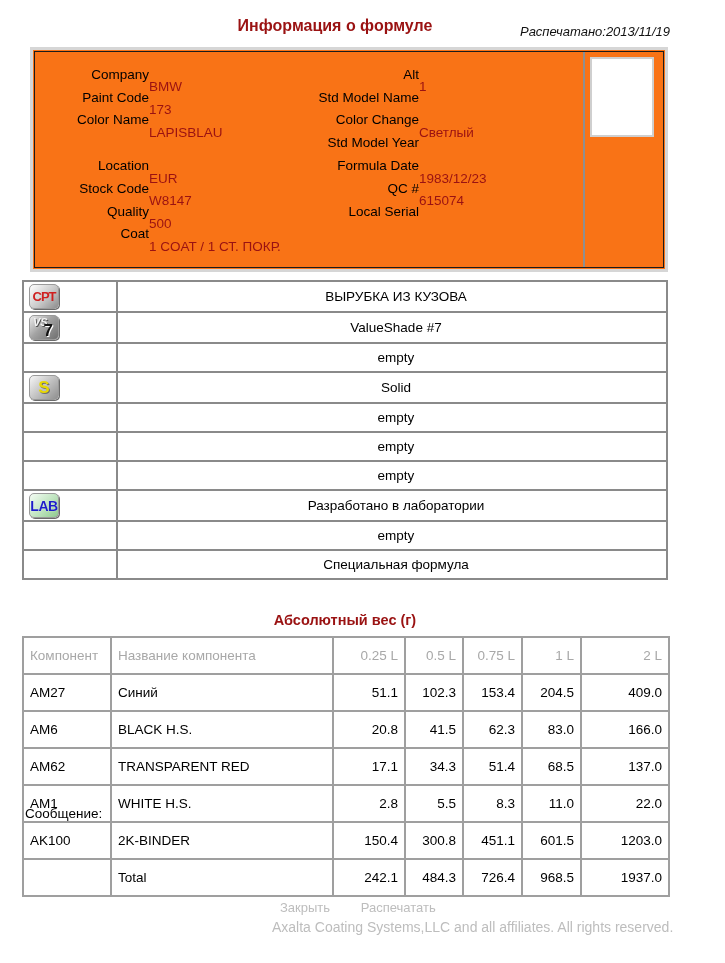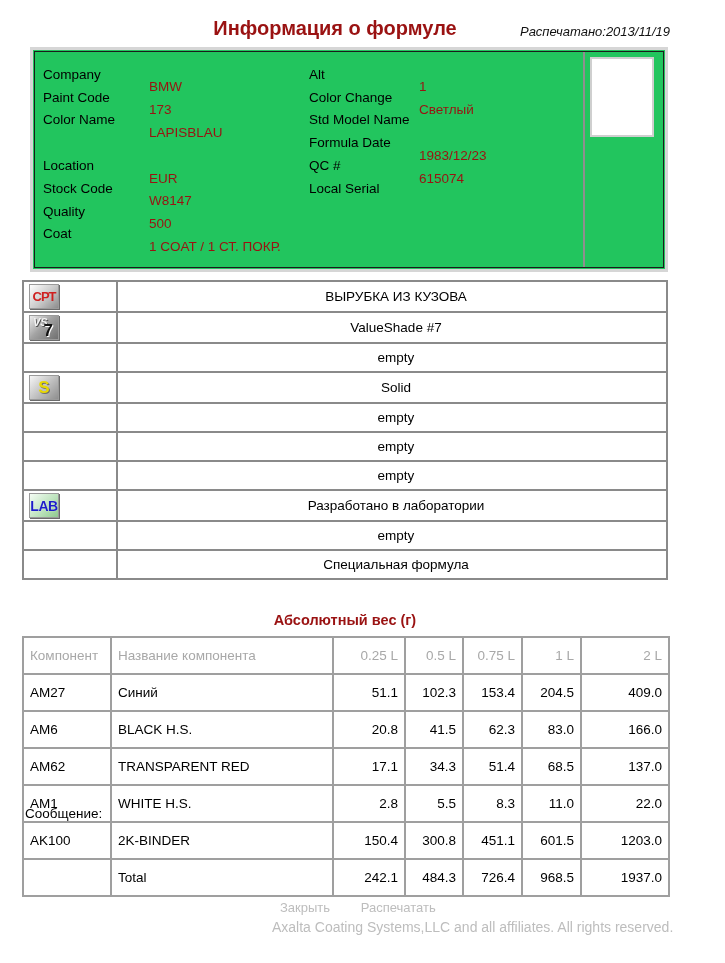--- a/index.html
+++ b/index.html
@@ -11,28 +11,28 @@
   }
   *{box-sizing:border-box;}
   html,body{margin:0;padding:0;}
   body{
     width:725px;height:963px;background:#ffffff;position:relative;
     font-family:"Liberation Sans",sans-serif;color:#000;overflow:hidden;
   }
   
   .page-title{
     position:absolute;top:17px;left:0;width:670px;text-align:center;
-    font-size:20px;font-weight:bold;color:var(--accent);
+    font-size:16px;font-weight:bold;color:var(--accent);
   }
   .printed-date{position:absolute;top:24px;right:55px;font-size:13px;color:#111;font-style:italic;}
 
   
   .info-outer{
     position:absolute;left:30px;top:47px;width:638px;height:225px;
-    border:3px solid #d6d6d6;background:#22c55e;
+    border:3px solid #d6d6d6;background:#f97316;text-align:right;
   }
   .info-inner{
     position:absolute;left:1px;top:1px;right:1px;bottom:1px;
     border:1px solid #1c1c1c;display:flex;
   }
   .info-grid{width:548px;display:flex;padding:11px 0 0 8px;}
   .info-col{display:flex;flex-direction:column;}
   .info-col.left{width:266px;}
   .info-col.right{flex:1;}
   .info-row{display:flex;height:22.8px;align-items:center;font-size:13.5px;}
@@ -46,21 +46,21 @@
   
   .attr-table{
     position:absolute;left:22px;top:280px;width:646px;
     border-collapse:collapse;table-layout:fixed;
   }
   .attr-table td{border:2px solid var(--table-border);height:29px;background:#fff;}
   .attr-table td.icon-cell{width:94px;padding:2px 0 2px 5px;}
   .attr-table td.text-cell{padding:0 0 0 8px;font-size:13.5px;color:#000;text-align:center;}
 
   .icon-btn{
-    width:30px;height:25px;border-radius:0;position:relative;
+    width:30px;height:25px;border-radius:5px;position:relative;
     display:flex;align-items:center;justify-content:center;
     font-weight:bold;box-shadow:1px 1px 0 #6b6b6b;
     border:1px solid #9a9a9a;
   }
   .icon-cpt{
     background:linear-gradient(135deg,#ffffff 0%,#c9c9c9 55%,#8d8d8d 100%);
     color:#cf1f1f;font-size:13px;letter-spacing:-1px;
   }
   .icon-vs7{background:linear-gradient(135deg,#ededed 0%,#a3a3a3 45%,#707070 100%);}
   .icon-vs7 .vs{
@@ -147,25 +147,29 @@
             <span class="lbl">Coat</span>
             <span class="val">1 COAT / 1 СТ. ПОКР.</span>
           </div>
         </div>
       <div class="info-col right" id="info-right">
           <div class="info-row">
             <span class="lbl">Alt</span>
             <span class="val">1</span>
           </div>
           <div class="info-row">
+            <span class="lbl">Std Model Name</span>
+            <span class="val"></span>
+          </div>
+          <div class="info-row">
             <span class="lbl">Color Change</span>
             <span class="val">Светлый</span>
           </div>
           <div class="info-row">
-            <span class="lbl">Std Model Name</span>
+            <span class="lbl">Std Model Year</span>
             <span class="val"></span>
           </div>
           <div class="info-row">
             <span class="lbl">Formula Date</span>
             <span class="val">1983/12/23</span>
           </div>
           <div class="info-row">
             <span class="lbl">QC #</span>
             <span class="val">615074</span>
           </div>

